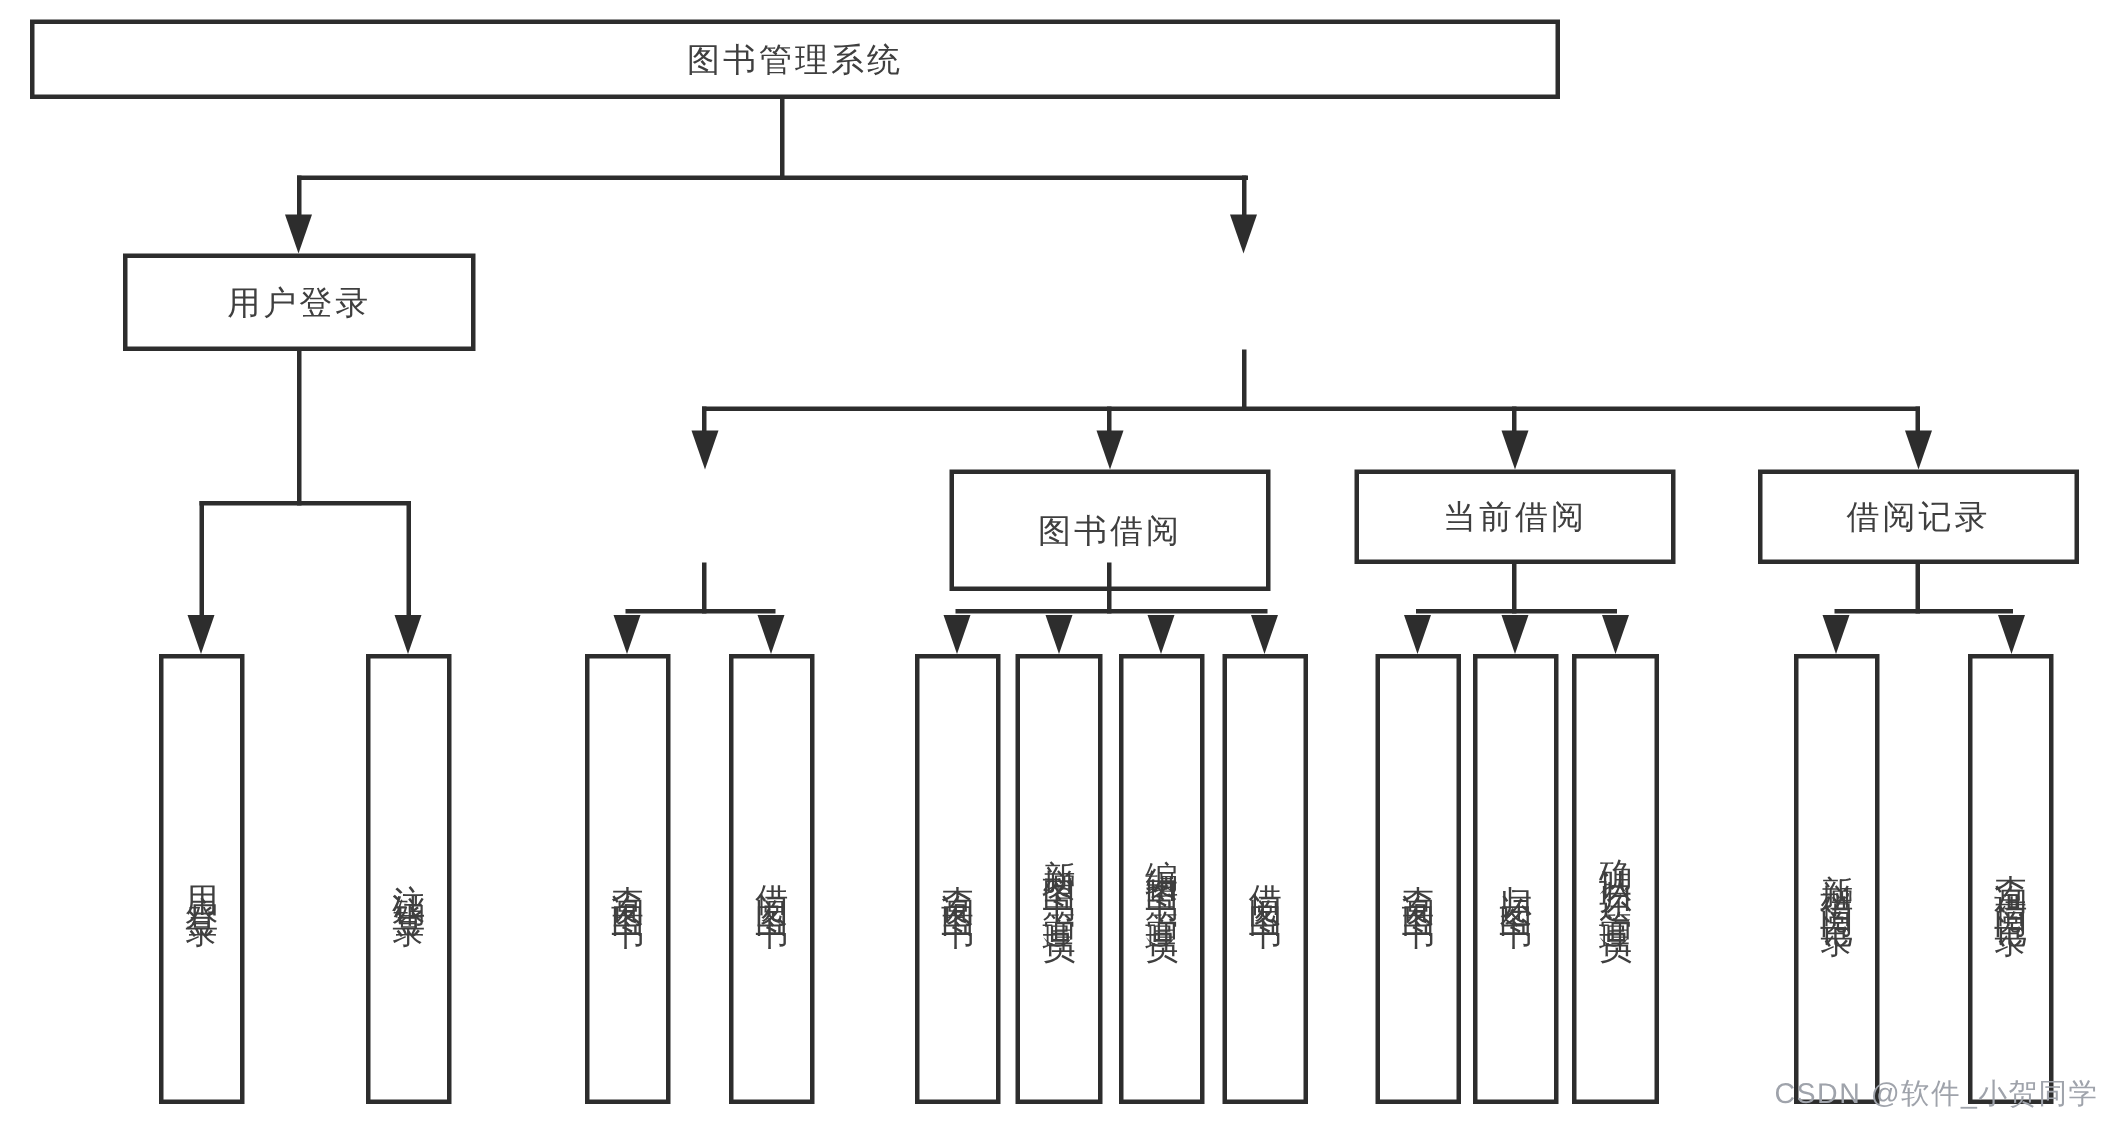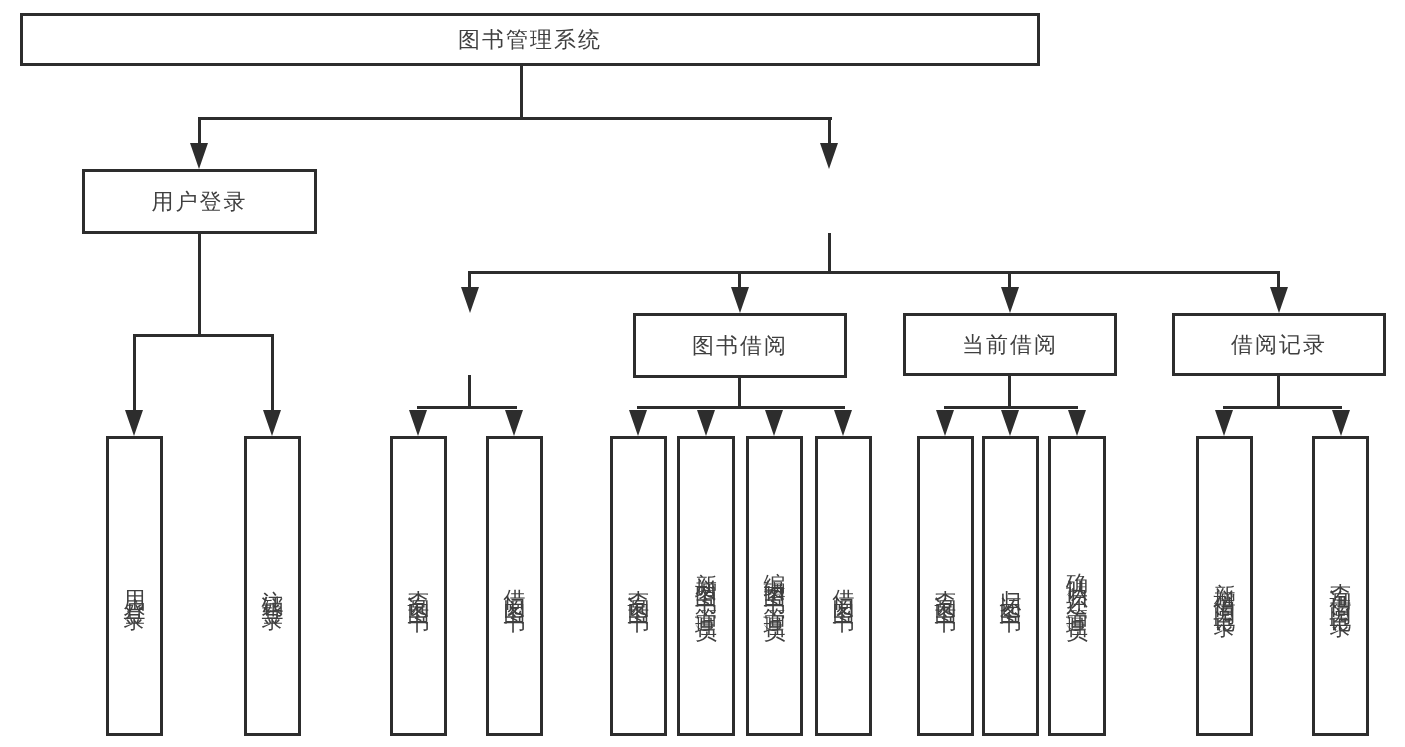--- a/index.html
+++ b/index.html
@@ -55,21 +55,21 @@
   <div class="hl" style="left:468px;top:271px;width:812px"></div>
   <div class="vl" style="left:468px;top:271px;height:19px"></div>
   <div class="ar" style="left:461px;top:287px"></div>
   <div class="vl" style="left:738px;top:271px;height:19px"></div>
   <div class="ar" style="left:731px;top:287px"></div>
   <div class="vl" style="left:1008px;top:271px;height:19px"></div>
   <div class="ar" style="left:1001px;top:287px"></div>
   <div class="vl" style="left:1277px;top:271px;height:19px"></div>
   <div class="ar" style="left:1270px;top:287px"></div>
 
-  <div class="box" style="left:633px;top:313px;width:214px;height:65px">图书借阅</div>
+  <div class="box" style="left:633px;top:313px;width:214px;height:81px">图书借阅</div>
   <div class="box" style="left:1172px;top:313px;width:214px;height:63px">借阅记录</div>
   <div class="box" style="left:903px;top:313px;width:214px;height:63px">当前借阅</div>
 
   <div class="vl" style="left:468px;top:375px;height:34px"></div>
   <div class="hl" style="left:417px;top:406px;width:100px"></div>
   <div class="ar" style="left:409px;top:410px"></div>
   <div class="ar" style="left:505px;top:410px"></div>
 
   <div class="vl" style="left:738px;top:375px;height:34px"></div>
   <div class="hl" style="left:637px;top:406px;width:208px"></div>
@@ -100,14 +100,15 @@
   <div class="box leaf" style="left:746px;top:436px;width:57px;height:300px">编辑图书（管理员）</div>
   <div class="box leaf" style="left:815px;top:436px;width:57px;height:300px">借阅图书</div>
 
   <div class="box leaf" style="left:917px;top:436px;width:57px;height:300px">查询图书</div>
   <div class="box leaf" style="left:982px;top:436px;width:57px;height:300px">归还图书</div>
   <div class="box leaf" style="left:1048px;top:436px;width:58px;height:300px">确认归还（管理员）</div>
 
   <div class="box leaf" style="left:1196px;top:436px;width:57px;height:300px">新增借阅记录</div>
   <div class="box leaf" style="left:1312px;top:436px;width:57px;height:300px">查询借阅记录</div>
 
+  <div class="watermark">CSDN @软件_小贺同学</div>
 
 </div>
 
 </body></html>

